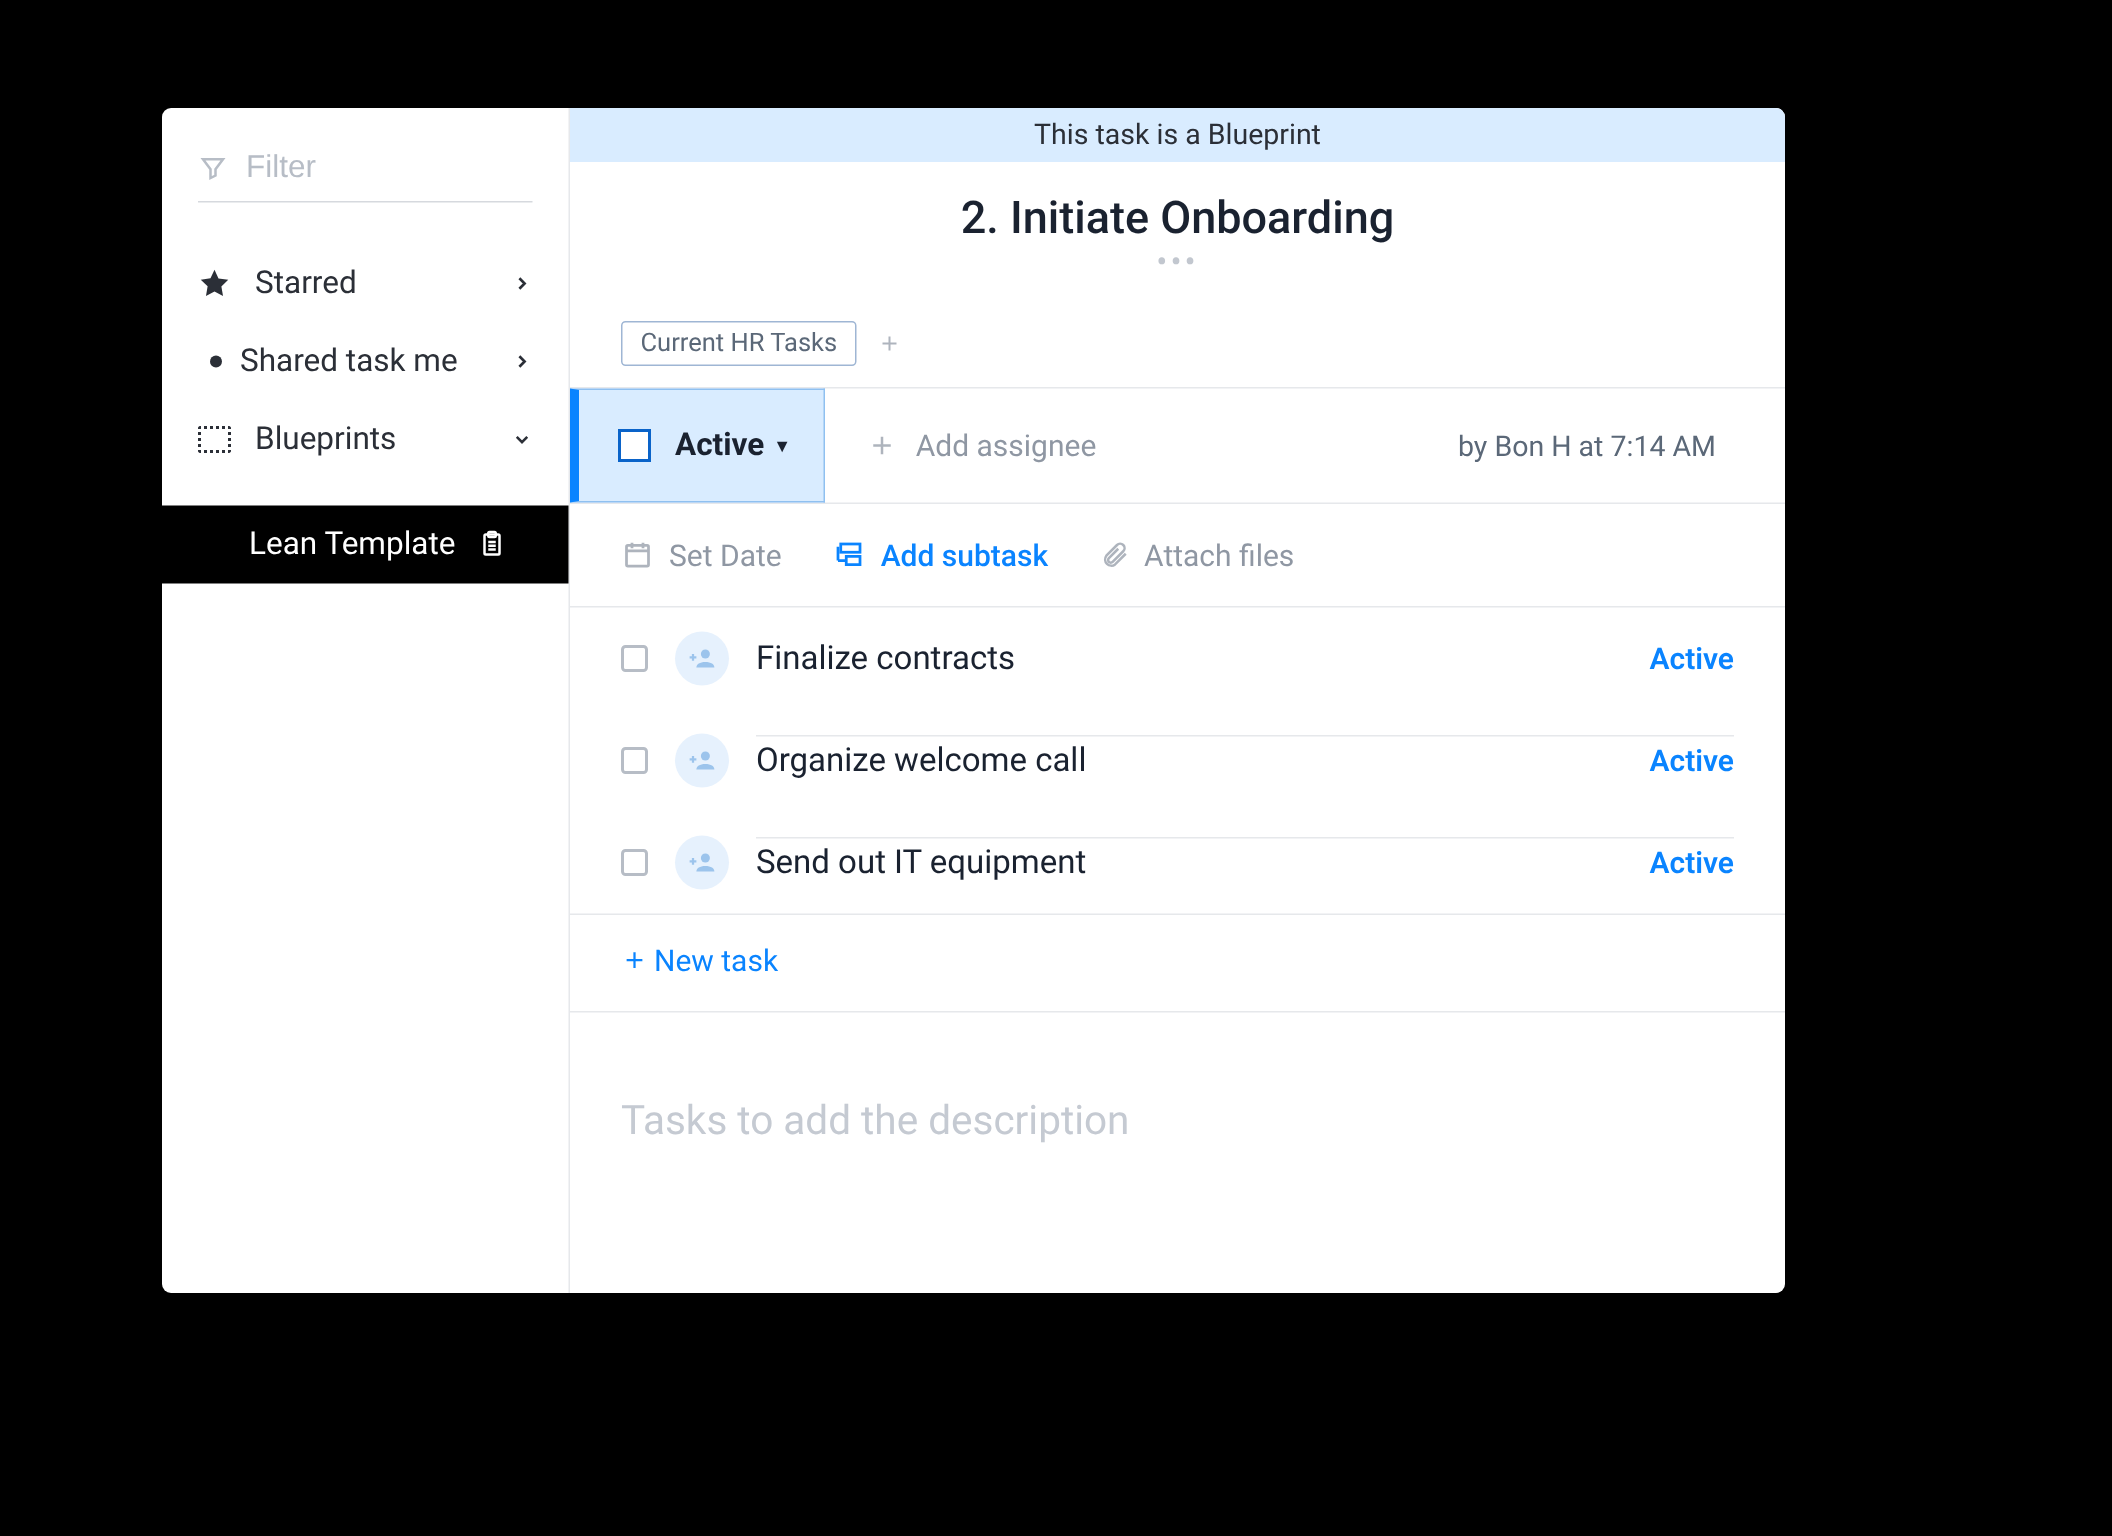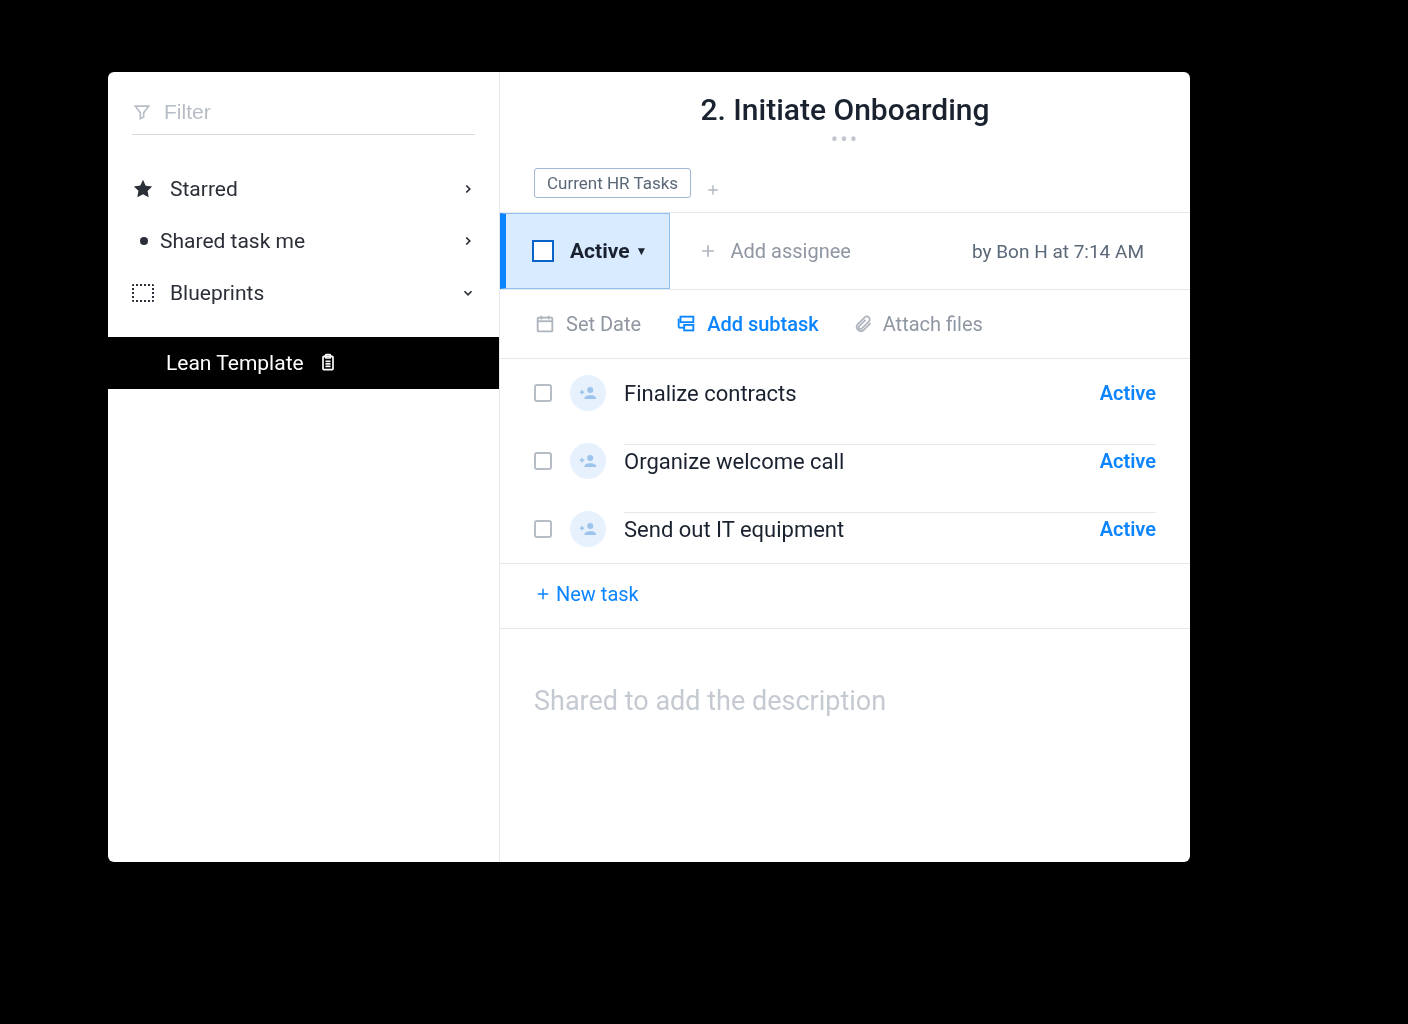--- a/index.html
+++ b/index.html
@@ -19,21 +19,21 @@
     width: 1082px;
     height: 790px;
     background: #fff;
     border-radius: 6px;
     box-shadow: 0 8px 30px rgba(0,0,0,0.35), 0 0 0 1px rgba(0,0,0,0.05);
     display: flex;
     overflow: hidden;
   }
   
   .sidebar {
-    width: 392px;
+    width: 272px;
     border-right: 1px solid #e6e8eb;
     display: flex;
     flex-direction: column;
     padding-top: 22px;
   }
   .filter-wrap {
     display: flex;
     align-items: center;
     gap: 12px;
     margin: 0 24px 28px 24px;
@@ -99,21 +99,21 @@
   .title-row {
     display:flex; align-items:center; justify-content:space-between;flex-direction:column;
   }
   .task-title {
     font-size: 30px;
     font-weight: 500;
     color: #1a2230;
   }
   .dots { color:#c2c7cf; font-size:22px; letter-spacing:2px; }
   .tag-row {
-    display:flex; align-items:flex-end; gap:10px; margin-top:16px;
+    display:flex; align-items:center; gap:10px; margin-top:26px;
   }
   .tag {
     border: 1px solid #9fb6d4;
     color: #5b6878;
     font-size: 17px;
     padding: 4px 12px;
     border-radius: 3px;
   }
   .tag-plus {
     color:#aeb4bd; font-size:20px; padding:0 4px; cursor:pointer;
@@ -243,20 +243,21 @@
           <rect x="9" y="2" width="6" height="4" rx="1"></rect>
           <line x1="9" y1="10" x2="15" y2="10"></line>
           <line x1="9" y1="13" x2="15" y2="13"></line>
           <line x1="9" y1="16" x2="15" y2="16"></line>
         </svg>
       </span>
     </div>
   </aside>
 
   <main class="main">
+    <div class="banner">This task is a Blueprint</div>
 
     <div class="task-header">
       <div class="title-row">
         <h1 class="task-title">2. Initiate Onboarding</h1>
         <span class="dots">•••</span>
       </div>
       <div class="tag-row">
         <span class="tag">Current HR Tasks</span>
         <span class="tag-plus">
           <svg width="16" height="16" viewBox="0 0 24 24" fill="none" stroke="#aeb4bd" stroke-width="2">
@@ -367,16 +368,16 @@
     </div>
 
     <div class="new-task-row">
       <svg width="18" height="18" viewBox="0 0 24 24" fill="none" stroke="#0a84ff" stroke-width="2">
           <line x1="12" y1="5" x2="12" y2="19"></line>
           <line x1="5" y1="12" x2="19" y2="12"></line>
         </svg>
       <span>New task</span>
     </div>
 
-    <div class="description">Shared to add the description</div>
+    <div class="description">Tasks to add the description</div>
   </main>
 
 </div>
 
 </body></html>

